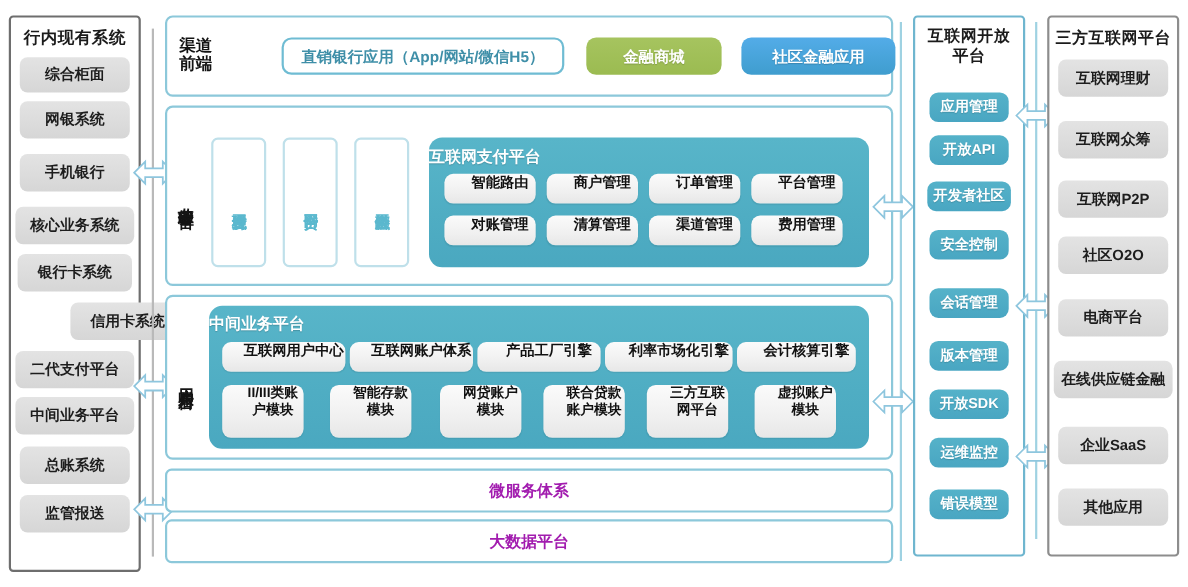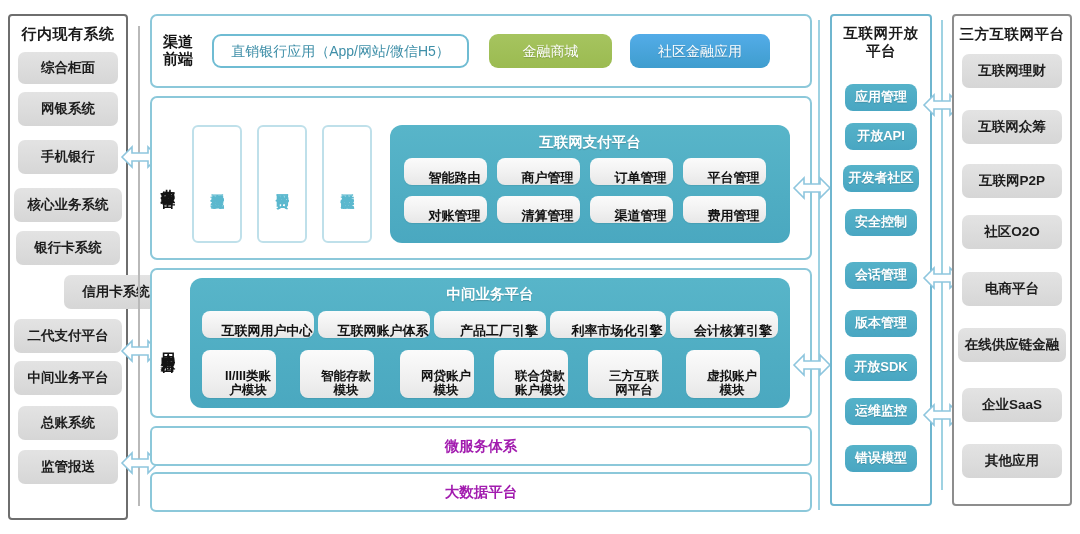--- a/index.html
+++ b/index.html
@@ -46,21 +46,21 @@
   }
   .sec-label{
     position:absolute;display:flex;align-items:center;justify-content:center;
     font-weight:bold;color:#141414;text-align:center;line-height:1.12;
   }
 
   
   .chbtn{
     position:absolute;box-sizing:border-box;border-radius:9px;
     display:flex;align-items:center;justify-content:center;
-    font-weight:normal;text-align:center;line-height:1.2;
+    font-weight:bold;text-align:center;line-height:1.2;margin-left:44px;
   }
   .chbtn-outline{background:#fff;border:2px solid #6fbcd3;color:#3f8fa8;}
   .chbtn-green{background:linear-gradient(180deg,#a6c45f 0%,#9bbb51 100%);color:#fff;
                text-shadow:0 1px 1px rgba(0,0,0,.18);}
   .chbtn-blue{background:linear-gradient(180deg,#53ace8 0%,#3f9dce 100%);color:#fff;
               text-shadow:0 1px 1px rgba(0,0,0,.18);}
 
   
   .wcard{
     position:absolute;box-sizing:border-box;background:#fff;
@@ -68,27 +68,27 @@
     display:flex;align-items:center;justify-content:center;
     font-weight:bold;color:#5bb8ce;text-align:center;line-height:1.3;
   }
 
   
   .panel{
     position:absolute;box-sizing:border-box;border-radius:12px;
     background:linear-gradient(180deg,#58b5c9 0%,#4fadc3 60%,#4aa8c0 100%);
   }
   .panel-title{
-    position:absolute;left:0;right:0;text-align:center;
+    position:absolute;left:0;right:0;text-align:left;
     font-weight:bold;color:#ffffff;text-shadow:0 1px 1px rgba(0,0,0,.18);
   }
   .wchip{
     position:absolute;box-sizing:border-box;
     background:linear-gradient(180deg,#fbfbfb 0%,#f0f0f0 60%,#e7e7e7 100%);
-    border-radius:8px;display:flex;align-items:flex-end;justify-content:center;
+    border-radius:8px;display:flex;align-items:flex-start;justify-content:center;
     font-weight:bold;color:#111;text-align:center;line-height:1.18;
     box-shadow:0 1px 1px rgba(0,0,0,.07);
     padding-left:18px;
   }
 
   
   .bar{
     position:absolute;box-sizing:border-box;background:#fff;
     border:2px solid #8cc8da;border-radius:6px;
     display:flex;align-items:center;justify-content:center;

